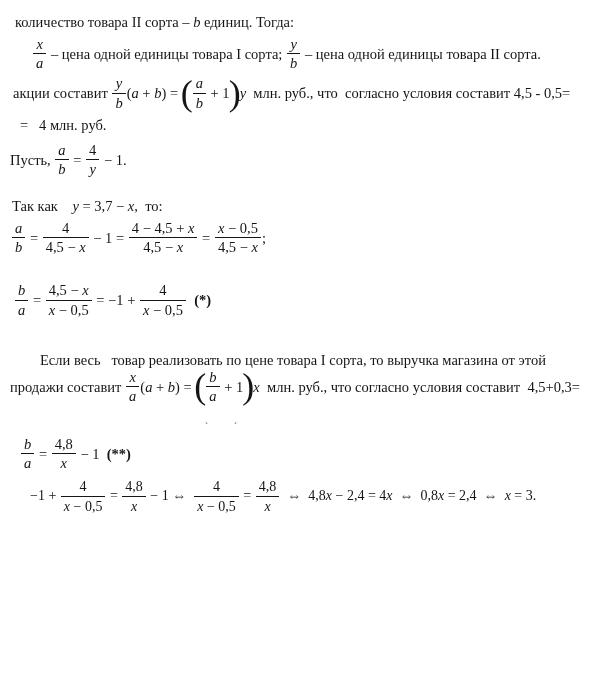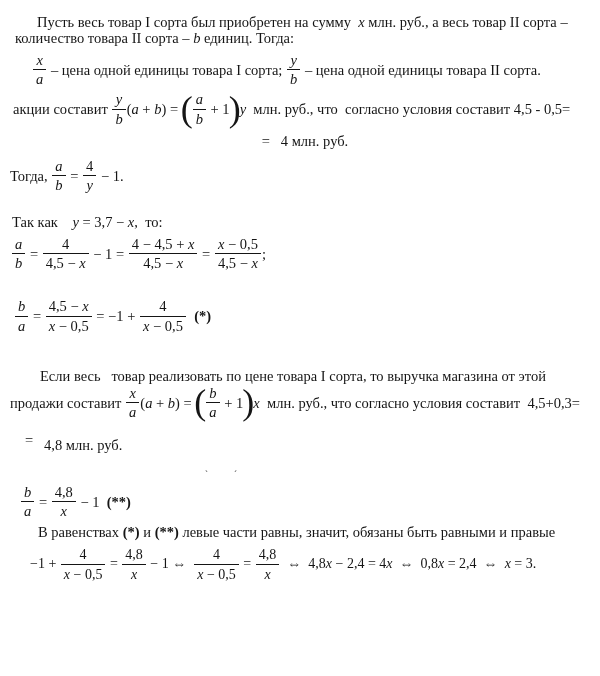--- a/index.html
+++ b/index.html
@@ -22,66 +22,61 @@
   .raised{vertical-align:5px;display:inline-block;}
   .stray{font-size:9px;color:#333;line-height:8px;}
   .stray .m2{margin-left:26px;}
 
   
   .p1-l1{margin-left:5px;text-indent:22px;}
   .p1-l2,.p1-l3{margin-left:5px;}
   .price-line{margin-left:22px;margin-top:5px;}
   .p2-l1{margin-left:13px;margin-top:3px;}
   .p2-formula{margin-left:3px;margin-top:2px;}
-  .p2-result{margin-left:10px;margin-top:5px;text-align:center;}
+  .p2-result{margin-left:10px;margin-top:5px;}
   .znachit{margin-left:0;margin-top:8px;}
   .tak-kak{margin-left:2px;margin-top:20px;}
   .chain-a{margin-left:1px;margin-top:5px;}
   .chain-b{margin-left:4px;margin-top:25px;}
   .p3-l1{margin-left:30px;margin-top:33px;}
   .p3-formula{margin-left:0;margin-top:0;}
   .p3-result{margin-left:15px;margin-top:11px;}
   .stray-line{margin-left:195px;margin-top:17px;}
   .sledovatelno{margin-left:10px;margin-top:4px;}
   .star2{margin-left:10px;margin-top:5px;}
   .p4-l1{margin-left:28px;margin-top:4px;}
   .p4-l2{margin-left:5px;}
   .final{margin-left:20px;margin-top:5px;font-size:14px;}
 </style>
 </head>
 <body>
 
 <div class="page">
 
-  <div class="tline p1-l1"><span class="rt">Пусть весь товар I сорта был приобретен на сумму&nbsp; </span><span class="it">x</span><span class="rt"> млн. руб., а весь товар II сорта –</span></div>
   <div class="tline p1-l3"><span class="rt">количество товара II сорта – </span><span class="it">b</span><span class="rt"> единиц. Тогда:</span></div>
 
   <div class="fline price-line"><span class="frac"><span class="num"><span class="it">x</span></span><span class="den"><span class="it">a</span></span></span><span class="rt"> – цена одной единицы товара I сорта; </span><span class="frac"><span class="num"><span class="it">y</span></span><span class="den"><span class="it">b</span></span></span><span class="rt"> – цена одной единицы товара II сорта.</span></div>
 
   <div class="fline p2-formula"><span class="rt">акции составит </span><span class="frac"><span class="num"><span class="it">y</span></span><span class="den"><span class="it">b</span></span></span><span class="rt">(</span><span class="it">a</span><span class="rt"> + </span><span class="it">b</span><span class="rt">) = </span><span class="bigp">(</span><span class="frac"><span class="num"><span class="it">a</span></span><span class="den"><span class="it">b</span></span></span><span class="rt"> + 1</span><span class="bigp">)</span><span class="it">y</span><span class="rt">&nbsp; млн. руб., что&nbsp; согласно условия составит 4,5 - 0,5=</span></div>
   <div class="tline p2-result">=&nbsp;&nbsp; 4 млн. руб.</div>
 
-  <div class="fline znachit"><span class="rt">Тогда, </span><span class="frac"><span class="num"><span class="it">a</span></span><span class="den"><span class="it">b</span></span></span><span class="rt"> = </span><span class="frac"><span class="num"><span class="rt">4</span></span><span class="den"><span class="it">y</span></span></span><span class="rt"> − 1.</span></div>
+  <div class="fline znachit"><span class="rt">Пусть, </span><span class="frac"><span class="num"><span class="it">a</span></span><span class="den"><span class="it">b</span></span></span><span class="rt"> = </span><span class="frac"><span class="num"><span class="rt">4</span></span><span class="den"><span class="it">y</span></span></span><span class="rt"> − 1.</span></div>
 
   <div class="tline tak-kak"><span class="rt">Так как&nbsp;&nbsp;&nbsp; </span><span class="it">y</span><span class="rt"> = 3,7 − </span><span class="it">x</span><span class="rt">,&nbsp; то:</span></div>
 
   <div class="fline chain-a"><span class="frac"><span class="num"><span class="it">a</span></span><span class="den"><span class="it">b</span></span></span><span class="rt"> = </span><span class="frac"><span class="num"><span class="rt">4</span></span><span class="den"><span class="rt">4,5 − </span><span class="it">x</span></span></span><span class="rt"> − 1 = </span><span class="frac"><span class="num"><span class="rt">4 − 4,5 + </span><span class="it">x</span></span><span class="den"><span class="rt">4,5 − </span><span class="it">x</span></span></span><span class="rt"> = </span><span class="frac"><span class="num"><span class="it">x</span><span class="rt"> − 0,5</span></span><span class="den"><span class="rt">4,5 − </span><span class="it">x</span></span></span><span class="rt">;</span></div>
 
   <div class="fline chain-b"><span class="frac"><span class="num"><span class="it">b</span></span><span class="den"><span class="it">a</span></span></span><span class="rt"> = </span><span class="frac"><span class="num"><span class="rt">4,5 − </span><span class="it">x</span></span><span class="den"><span class="it">x</span><span class="rt"> − 0,5</span></span></span><span class="rt"> = −1 + </span><span class="frac"><span class="num"><span class="rt">4</span></span><span class="den"><span class="it">x</span><span class="rt"> − 0,5</span></span></span><span class="rt">&nbsp; </span><span class="bd">(*)</span></div>
 
   <div class="tline p3-l1">Если весь&nbsp;&nbsp; товар реализовать по цене товара I сорта, то выручка магазина от этой</div>
   <div class="fline p3-formula"><span class="rt">продажи составит </span><span class="frac"><span class="num"><span class="it">x</span></span><span class="den"><span class="it">a</span></span></span><span class="rt">(</span><span class="it">a</span><span class="rt"> + </span><span class="it">b</span><span class="rt">) = </span><span class="bigp">(</span><span class="frac"><span class="num"><span class="it">b</span></span><span class="den"><span class="it">a</span></span></span><span class="rt"> + 1</span><span class="bigp">)</span><span class="it">x</span><span class="rt">&nbsp; млн. руб., что согласно условия составит&nbsp; 4,5+0,3=</span></div>
-  <div class="tline p3-result">
-    <span class="raised">=</span><span>&nbsp;&nbsp;&nbsp;</span><span>4,8 млн. руб.</span>
-  </div>
 
   <div class="stray stray-line">
     <span class="m1">`</span><span class="m2">´</span>
   </div>
 
 
   <div class="fline star2"><span class="frac"><span class="num"><span class="it">b</span></span><span class="den"><span class="it">a</span></span></span><span class="rt"> = </span><span class="frac"><span class="num"><span class="rt">4,8</span></span><span class="den"><span class="it">x</span></span></span><span class="rt"> − 1&nbsp; </span><span class="bd">(**)</span></div>
 
-  <div class="tline p4-l1"><span class="rt">В равенствах </span><span class="bd">(*)</span><span class="rt"> и </span><span class="bd">(**)</span><span class="rt"> левые части равны, значит, обязаны быть равными и правые</span></div>
 
   <div class="fline final"><span class="rt">−1 + </span><span class="frac"><span class="num"><span class="rt">4</span></span><span class="den"><span class="it">x</span><span class="rt"> − 0,5</span></span></span><span class="rt"> = </span><span class="frac"><span class="num"><span class="rt">4,8</span></span><span class="den"><span class="it">x</span></span></span><span class="rt"> − 1 ⇔&nbsp; </span><span class="frac"><span class="num"><span class="rt">4</span></span><span class="den"><span class="it">x</span><span class="rt"> − 0,5</span></span></span><span class="rt"> = </span><span class="frac"><span class="num"><span class="rt">4,8</span></span><span class="den"><span class="it">x</span></span></span><span class="rt">&nbsp; ⇔&nbsp; 4,8</span><span class="it">x</span><span class="rt"> − 2,4 = 4</span><span class="it">x</span><span class="rt">&nbsp; ⇔&nbsp; 0,8</span><span class="it">x</span><span class="rt"> = 2,4&nbsp; ⇔&nbsp; </span><span class="it">x</span><span class="rt"> = 3.</span></div>
 
 </div>
 
 </body></html>

